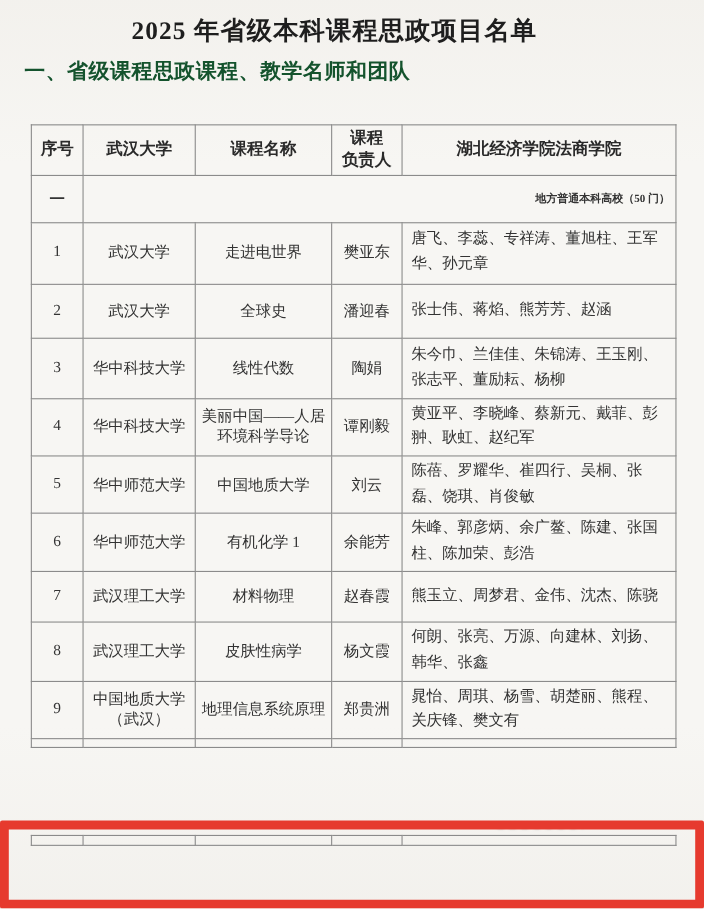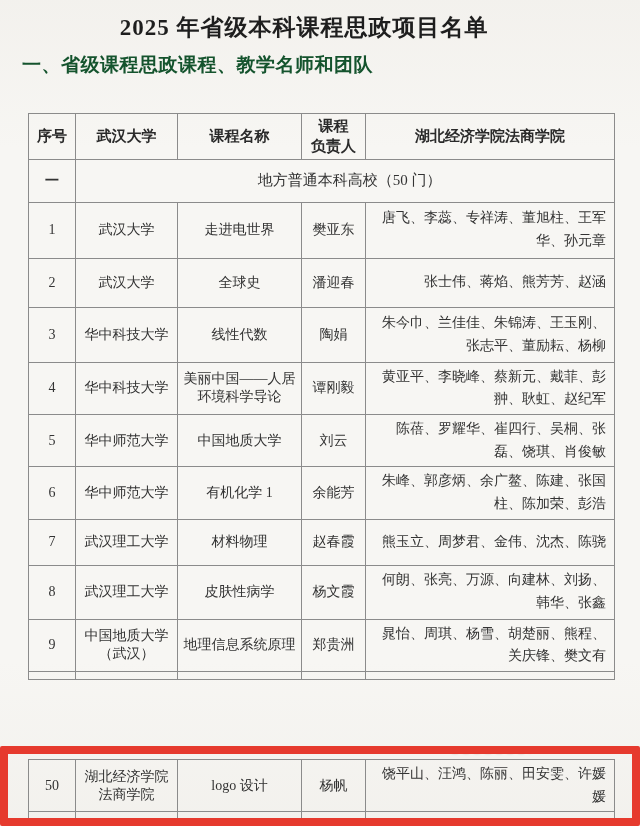--- a/index.html
+++ b/index.html
@@ -24,22 +24,22 @@
     position:absolute;left:28px;width:586px;
     background:transparent;
   }
   table.doc td{
     border:1px solid #8b8b8b;
     font-size:14px;text-align:center;vertical-align:middle;
     padding:2px 5px;color:#333;
     overflow:hidden;
   }
   table.doc td.hdr{font-weight:bold;font-size:15px;color:#2a2a2a;white-space:pre-line;line-height:1.35;}
-  table.doc td.team{text-align:right;line-height:1.62;padding:3px 8px;}
-  table.doc td.sect{font-weight:normal;text-align:center;padding-left:14px;font-size:15px;}
+  table.doc td.team{text-align:left;line-height:1.62;padding:3px 8px;}
+  table.doc td.sect{font-weight:bold;text-align:right;padding-left:14px;font-size:10px;}
   table.doc td.no{font-family:"Liberation Serif","DejaVu Serif",serif;}
   .main-table{top:88px;margin-top:25px;}
   .row50-table{top:759px;z-index:1;}
   .highlight-box{
     position:absolute;left:0;top:746px;width:640px;height:80px;
     border:8px solid #e63a2e;box-sizing:border-box;
     z-index:5;pointer-events:none;
     border-radius:2px;
   }
   .smudge{
@@ -159,27 +159,20 @@
 
 <table class="doc row50-table">
   <colgroup>
     <col style="width:47px">
       <col style="width:102px">
       <col style="width:124px">
       <col style="width:64px">
       <col style="width:249px">
   </colgroup>
   <tbody>
-      <tr style="height:50px">
-    <td class="no">50</td>
-    <td>湖北经济学院法商学院</td>
-    <td>logo 设计</td>
-    <td>杨帆</td>
-    <td class="team">饶平山、汪鸿、陈丽、田安雯、许媛媛</td>
-  </tr>
   <tr style="height:9px">
     <td></td>
         <td></td>
         <td></td>
         <td></td>
         <td></td>
   </tr>
 </tbody>
   </table>
 

